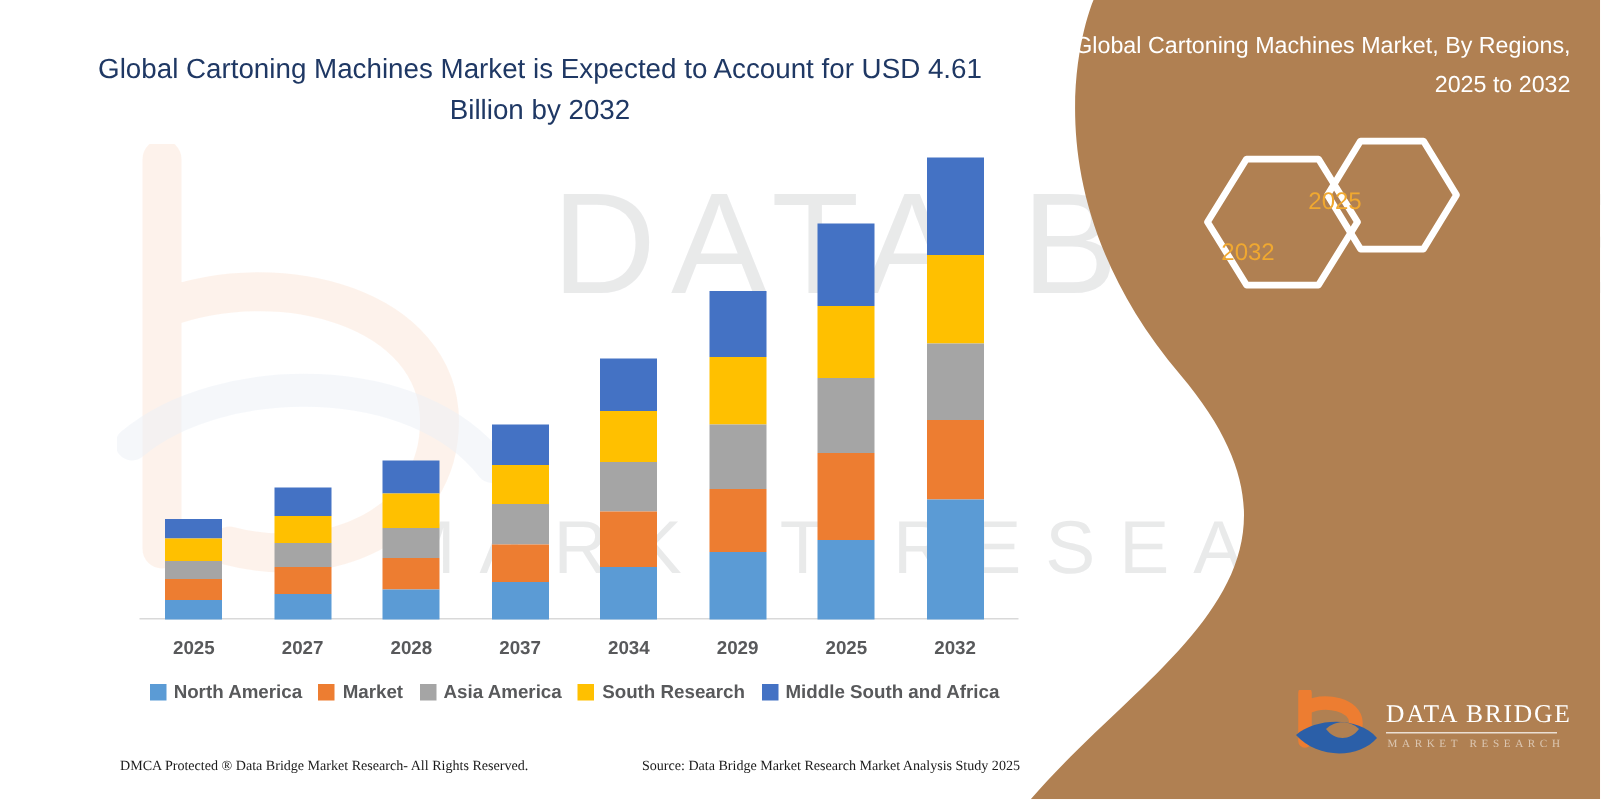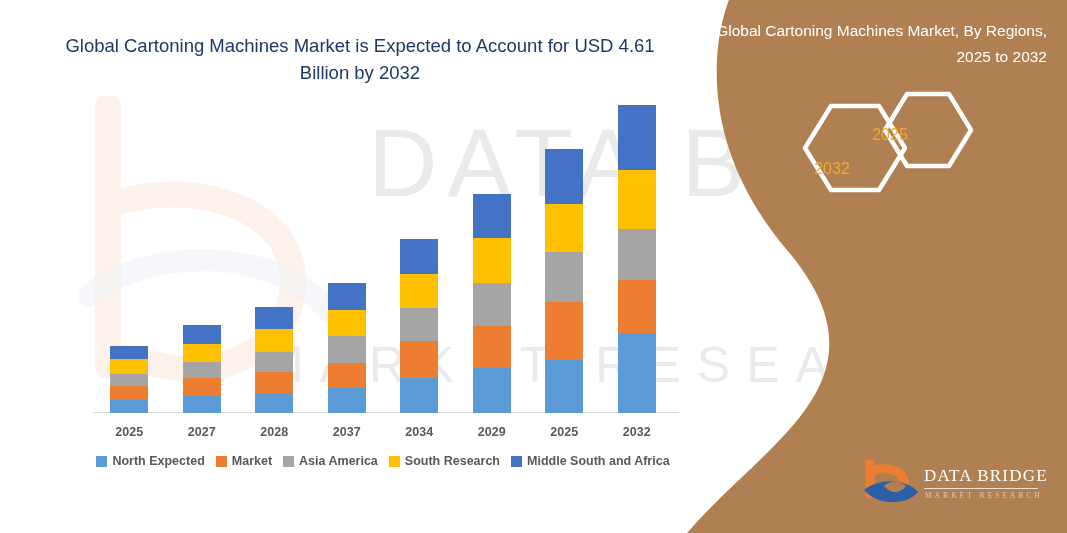--- a/index.html
+++ b/index.html
@@ -289,40 +289,44 @@
         <div class="xlabel" style="left: 217.75px;">2037</div>
         <div class="xlabel" style="left: 290.25px;">2034</div>
         <div class="xlabel" style="left: 362.75px;">2029</div>
         <div class="xlabel" style="left: 435.25px;">2025</div>
         <div class="xlabel" style="left: 507.75px;">2032</div>
       </div>
 
     <div class="legend" id="legend">
         <div class="legend-item">
           <span class="legend-swatch" style="background: rgb(91, 155, 213);"></span>
-          <span class="legend-label">North Expected</span>
+          <span class="legend-label">North America</span>
         </div>
         <div class="legend-item">
           <span class="legend-swatch" style="background: rgb(237, 125, 49);"></span>
           <span class="legend-label">Market</span>
         </div>
         <div class="legend-item">
           <span class="legend-swatch" style="background: rgb(165, 165, 165);"></span>
           <span class="legend-label">Asia America</span>
         </div>
         <div class="legend-item">
           <span class="legend-swatch" style="background: rgb(255, 192, 0);"></span>
           <span class="legend-label">South Research</span>
         </div>
         <div class="legend-item">
           <span class="legend-swatch" style="background: rgb(68, 114, 196);"></span>
           <span class="legend-label">Middle South and Africa</span>
         </div>
       </div>
 
+    <div class="footer">
+      <span>DMCA Protected ® Data Bridge Market Research-  All Rights Reserved.</span>
+      <span>Source: Data Bridge Market Research  Market Analysis Study 2025</span>
+    </div>
   </div>
 
   <div class="right-pane">
     <svg class="shape" viewBox="0 0 400 533" preserveAspectRatio="none">
       <path d="M62 0 C 62 0, 10 120, 120 250 C 230 380, 100 440, 20 533 L400 533 L400 0 Z" fill="#b08052"></path>
     </svg>
 
     <div class="right-content">
       <div class="rp-title">Global Cartoning Machines Market, By Regions, 2025 to 2032</div>
 

